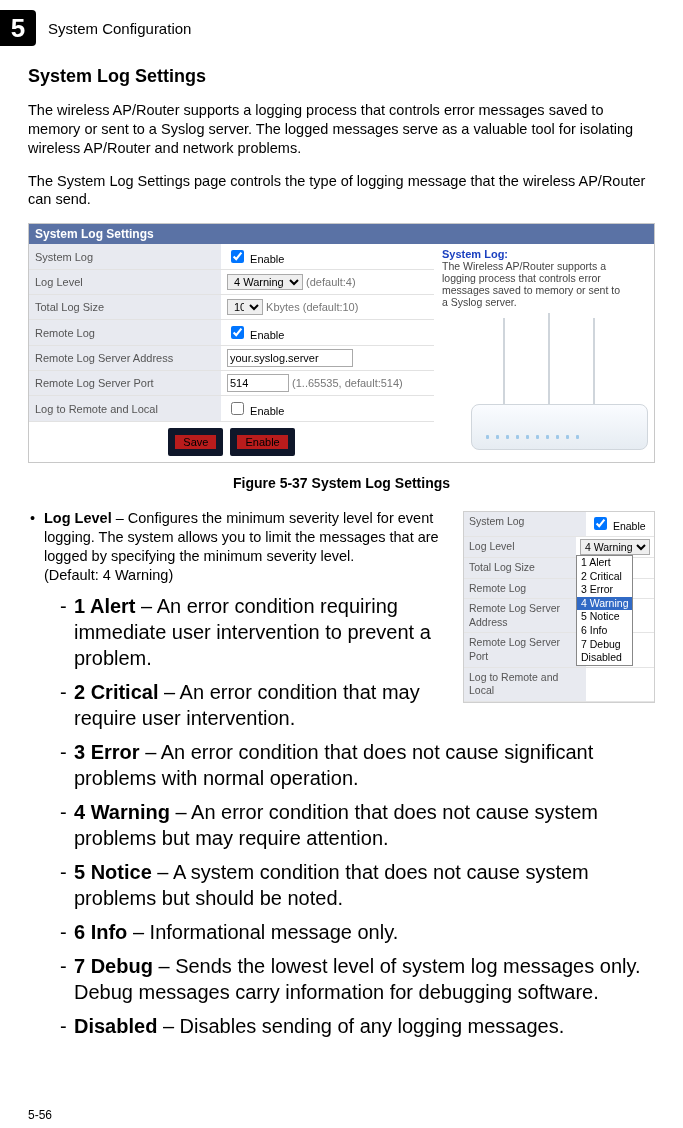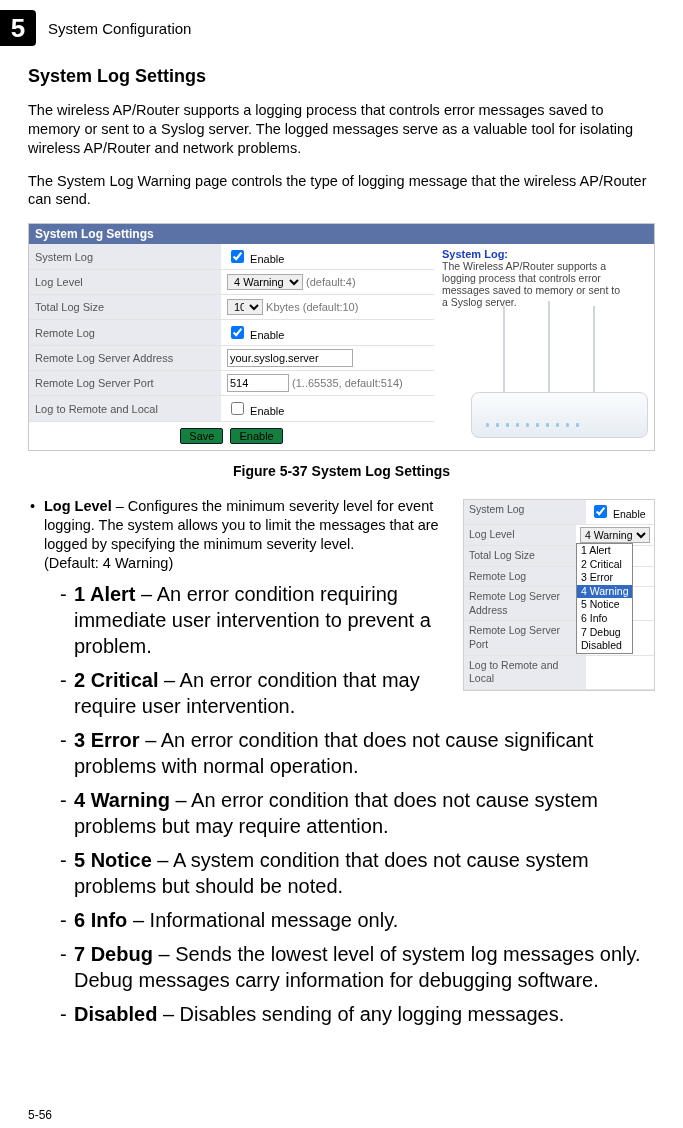--- a/index.html
+++ b/index.html
@@ -130,22 +130,22 @@
     background:#cfd5db;
     bottom:48px;
   }
   .btn-row {
     text-align: center;
     padding: 6px 0;
   }
   .btn-row button {
     font-size: 11px;
     padding: 1px 8px;
-    border:1px solid #0f172a;
-    background:#15803d;
+    border:7px solid #0f172a;
+    background:#b91c1c;
     border-radius:2px;
     margin:0 2px;
   }
   .figure-caption {
     text-align: center;
     font-weight: bold;
     font-size: 14px;
     margin: 6px 0 18px 0;
   }
   ul.bullets {
@@ -241,21 +241,21 @@
 
 <div class="page">
   <div class="header">
     <div class="chnum-box">5</div>
     <div class="header-title">System Configuration</div>
   </div>
 
   <div class="h2">System Log Settings</div>
 
   <div class="body-text">The wireless AP/Router supports a logging process that controls error messages saved to memory or sent to a Syslog server. The logged messages serve as a valuable tool for isolating wireless AP/Router and network problems.</div>
-  <div class="body-text">The System Log Warning page controls the type of logging message that the wireless AP/Router can send.</div>
+  <div class="body-text">The System Log Settings page controls the type of logging message that the wireless AP/Router can send.</div>
 
   <div class="settings-panel">
     <div class="panel-title">System Log Settings</div>
     <div class="settings-row-wrap">
       <table class="settings-table">
         <tbody>
             <tr>
           <td>System Log</td>
           <td>
             <input type="checkbox" checked="" style="">

